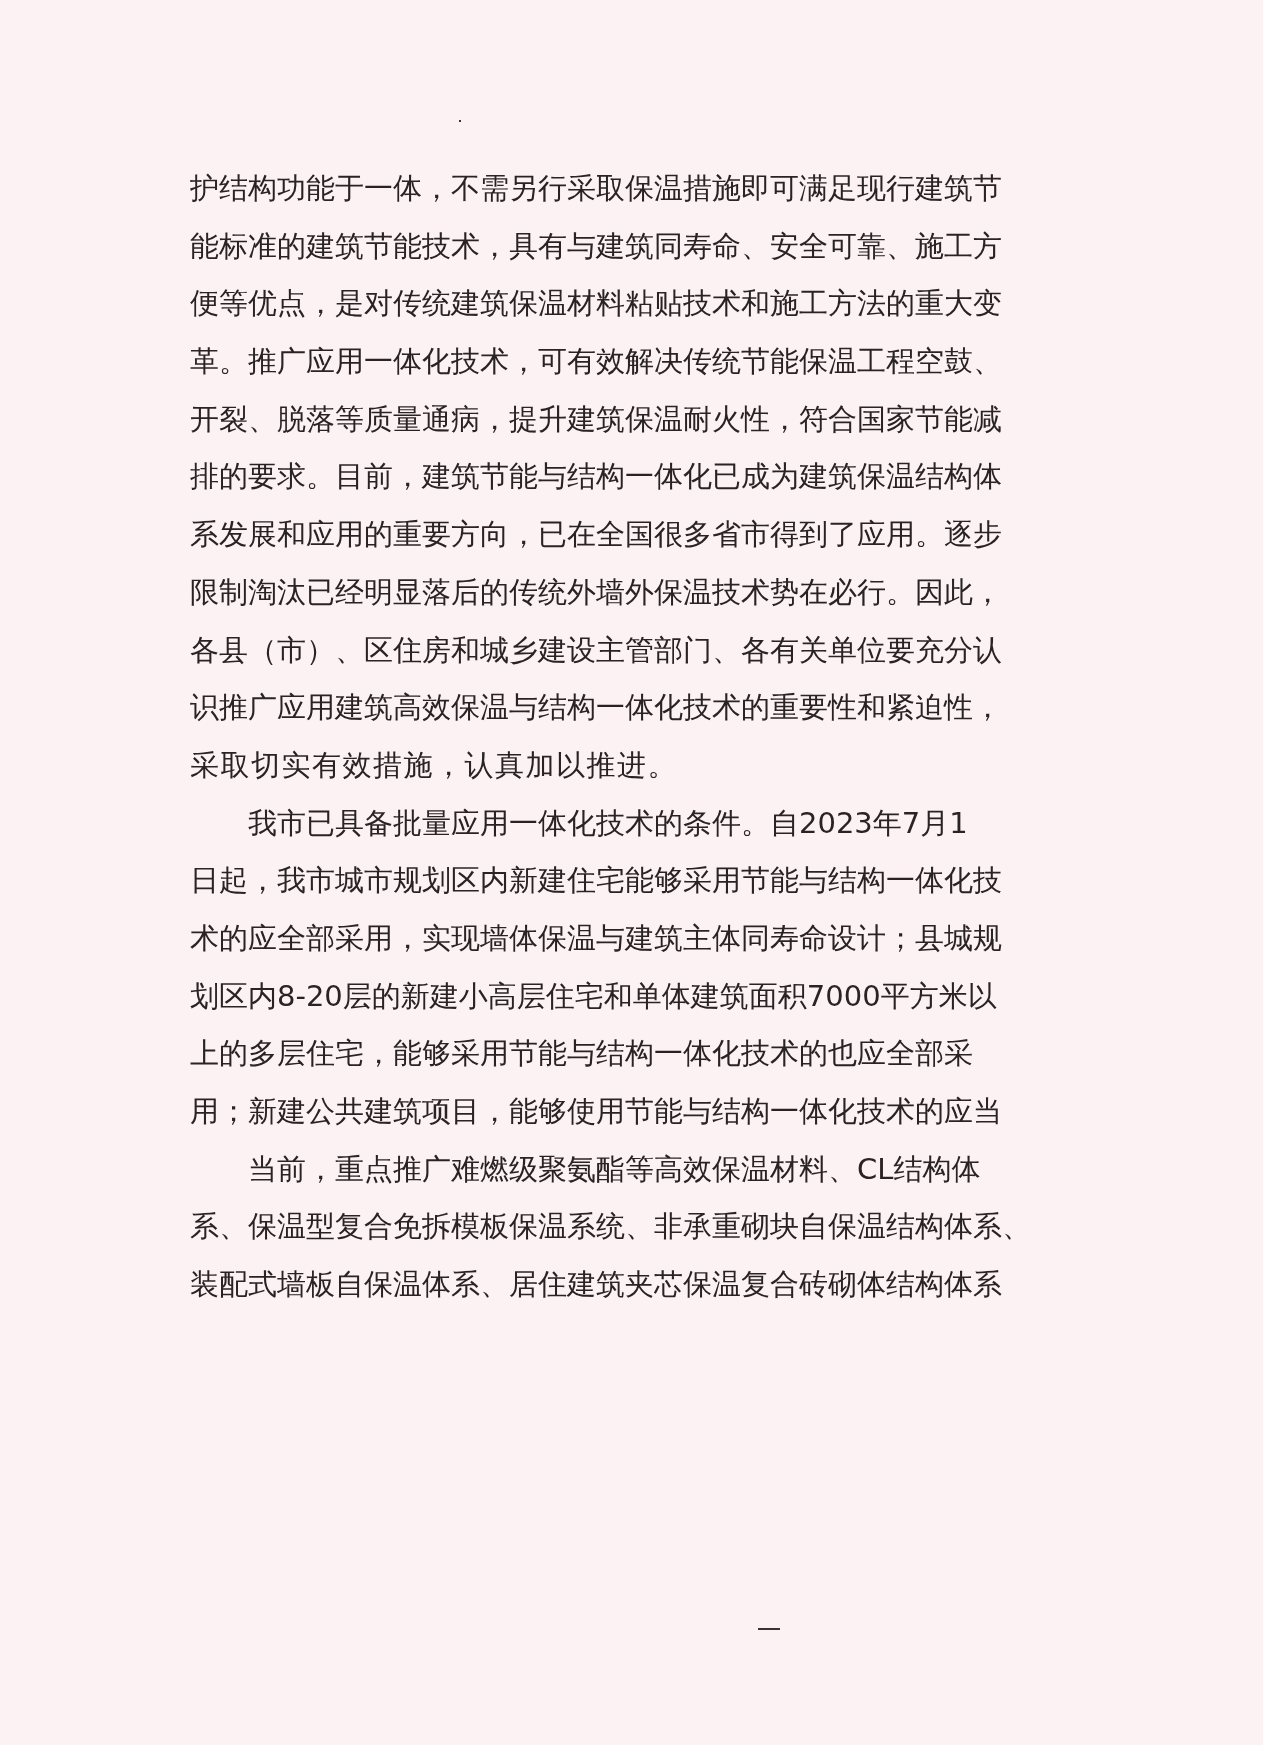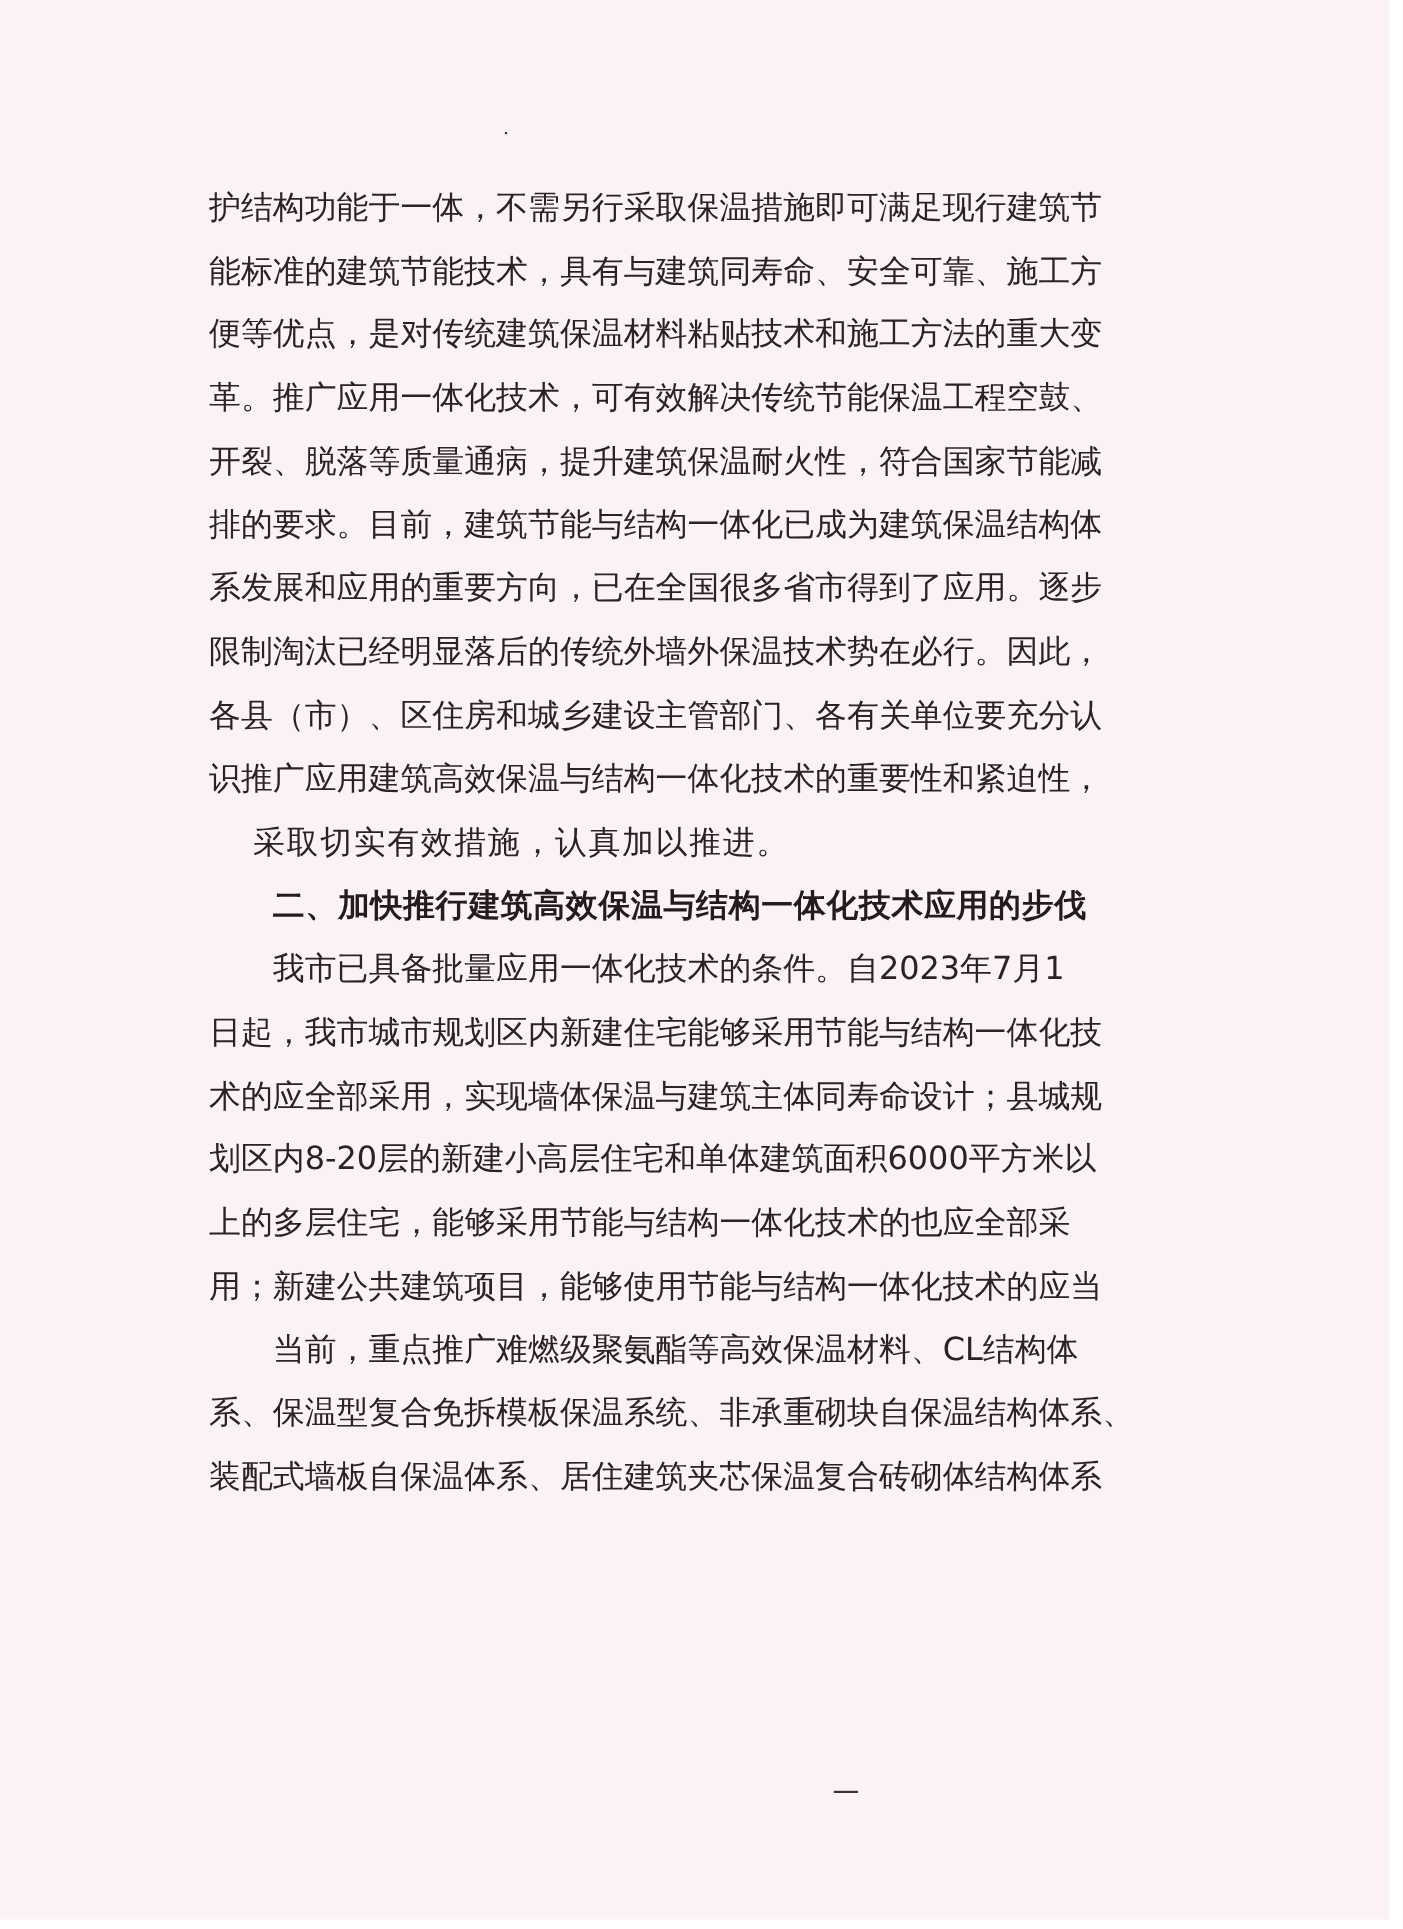--- a/index.html
+++ b/index.html
@@ -25,21 +25,21 @@
     .line {
       height: 57.7px;
       line-height: 50px;
       font-size: 29px;
       color: #2a2326;
       white-space: nowrap;
       display: flex;
       justify-content: space-between;
       letter-spacing: 0;
     }
-    .line.last { justify-content: flex-start; letter-spacing: 1.5px; margin-left: 40px; }
+    .line.last { justify-content: flex-start; letter-spacing: 1.5px; }
     .line.indent { padding-left: 58px; }
     .line.heading {
       font-weight: bold;
       justify-content: flex-start;
       color: #221c1f;
       letter-spacing: 0.6px;
     }
     .line span.ch { display: inline-block; }
     .mark {
       position: absolute;
@@ -345,21 +345,20 @@
         <span class="ch">重</span>
         <span class="ch">要</span>
         <span class="ch">性</span>
         <span class="ch">和</span>
         <span class="ch">紧</span>
         <span class="ch">迫</span>
         <span class="ch">性</span>
         <span class="ch">，</span>
       </div>
     <div class="line last">采取切实有效措施，认真加以推进。</div>
-    <div class="line heading indent">二、加快推行建筑高效保温与结构一体化技术应用的步伐</div>
     <div class="line indent">
         <span class="ch">我</span>
         <span class="ch">市</span>
         <span class="ch">已</span>
         <span class="ch">具</span>
         <span class="ch">备</span>
         <span class="ch">批</span>
         <span class="ch">量</span>
         <span class="ch">应</span>
         <span class="ch">用</span>
@@ -453,21 +452,21 @@
         <span class="ch">层</span>
         <span class="ch">住</span>
         <span class="ch">宅</span>
         <span class="ch">和</span>
         <span class="ch">单</span>
         <span class="ch">体</span>
         <span class="ch">建</span>
         <span class="ch">筑</span>
         <span class="ch">面</span>
         <span class="ch">积</span>
-        <span class="ch">6000</span>
+        <span class="ch">7000</span>
         <span class="ch">平</span>
         <span class="ch">方</span>
         <span class="ch">米</span>
         <span class="ch">以</span>
       </div>
     <div class="line">
         <span class="ch">上</span>
         <span class="ch">的</span>
         <span class="ch">多</span>
         <span class="ch">层</span>

